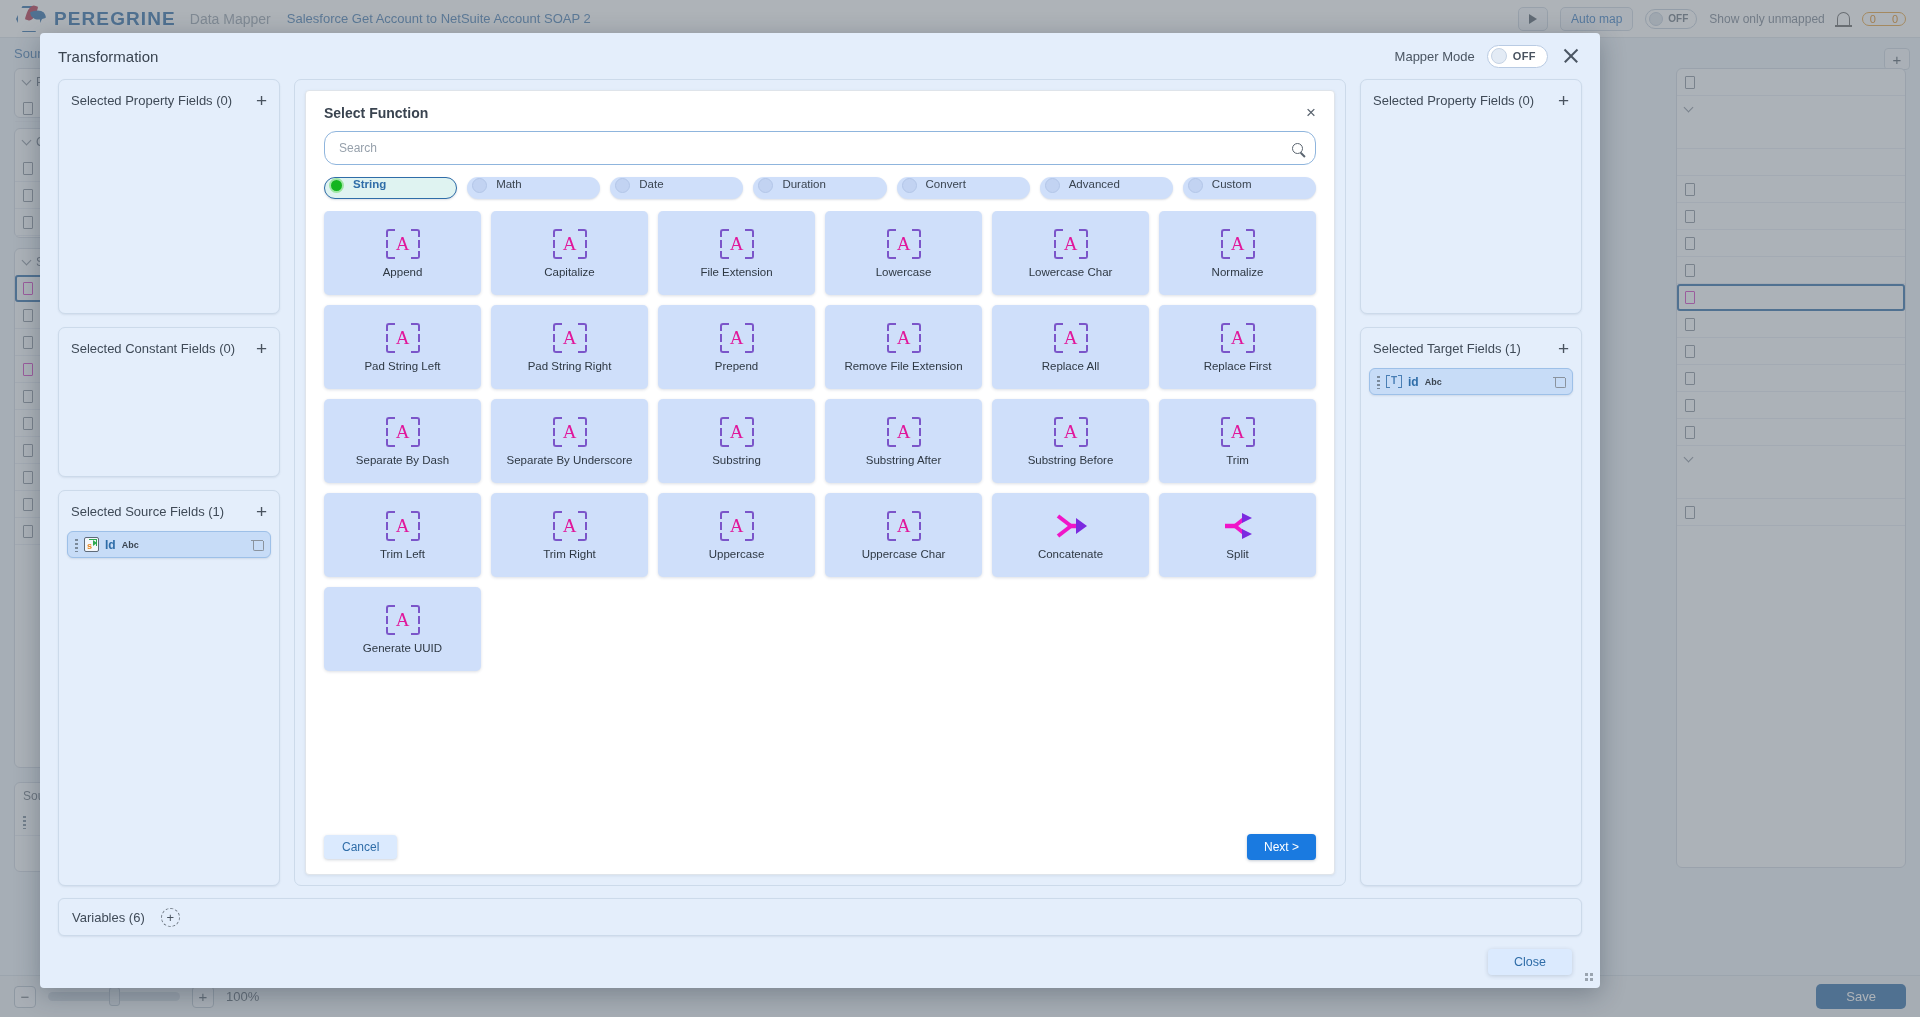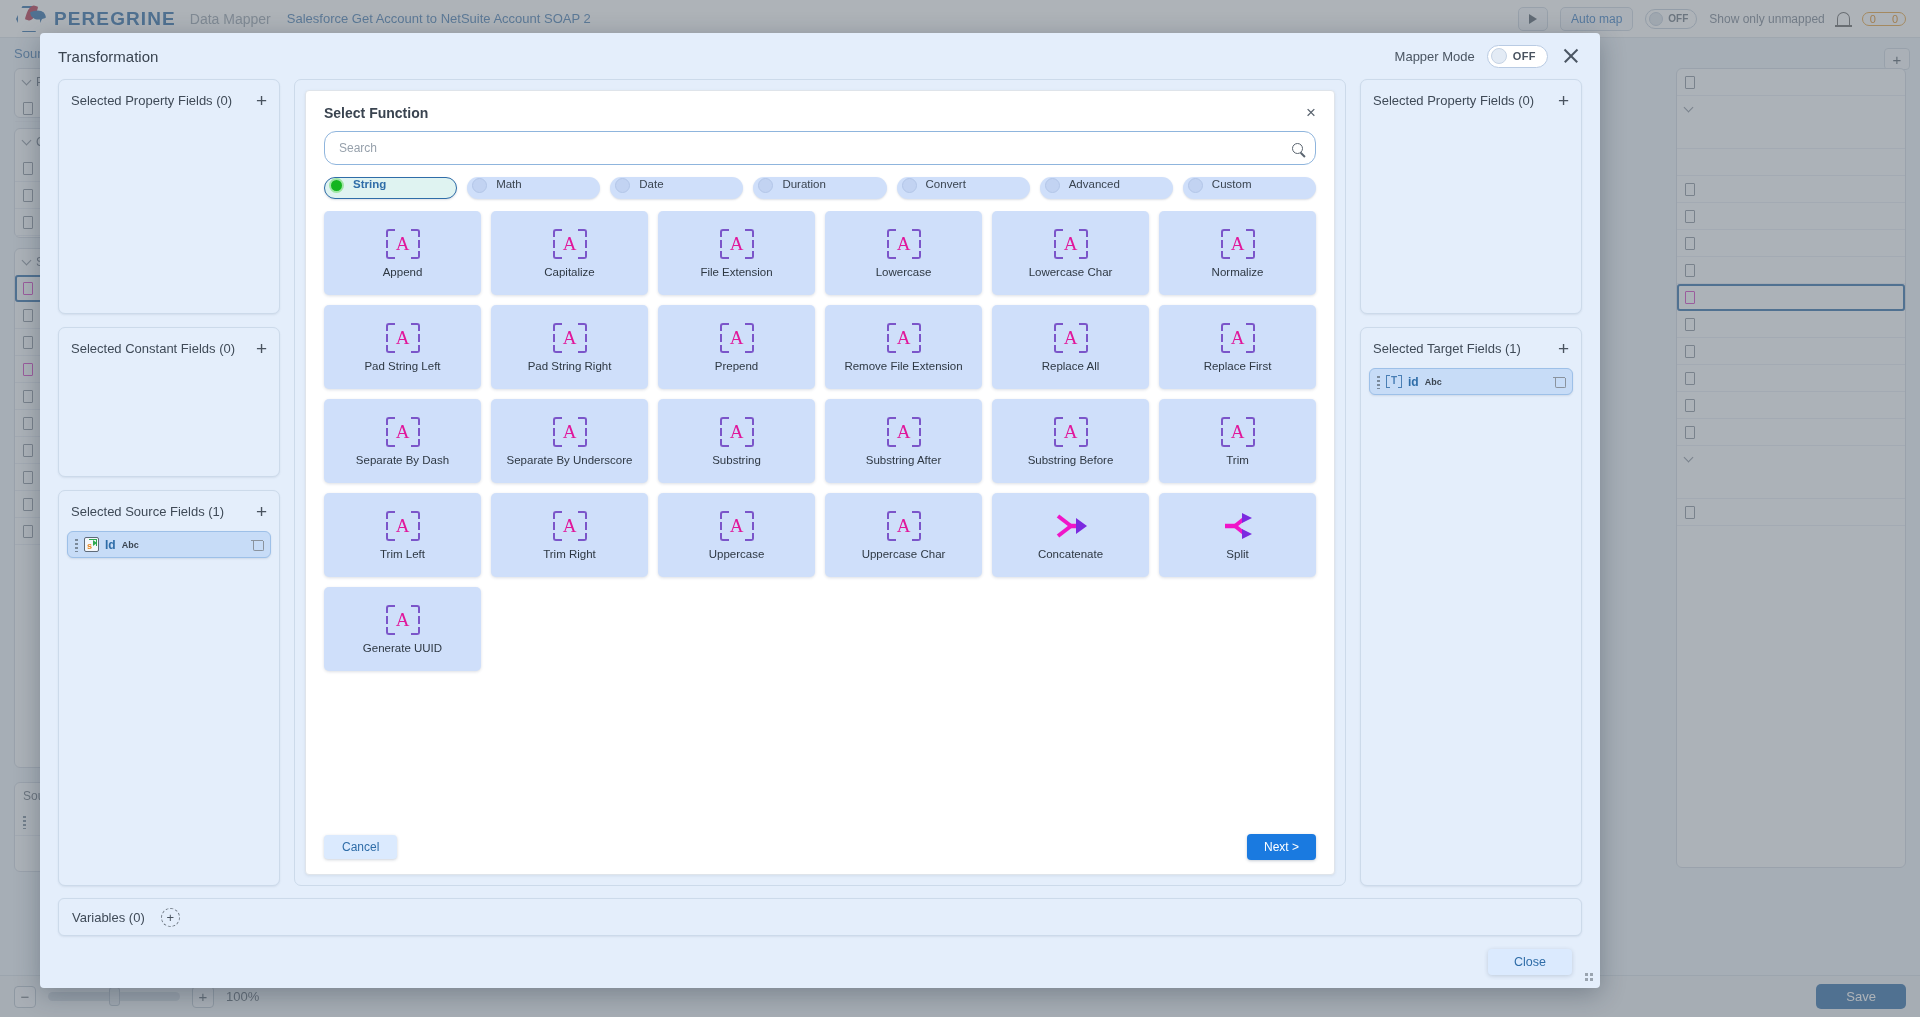--- a/index.html
+++ b/index.html
@@ -991,21 +991,21 @@
             <span class="chip-name">id</span>
             <span class="chip-type">Abc</span>
             <span class="chip-trash"></span>
           </div>
         </div>
       </div>
     </div>
   </div>
 
   <div class="vars-bar">
-    <span class="vars-title">Variables (0)</span>
+    <span class="vars-title">Variables (6)</span>
     <span class="vars-plus">+</span>
   </div>
 
   <div class="tm-footer">
     <button class="btn-close-modal">Close</button>
   </div>
   <div class="resize-dots"></div>
 </div>
 
 </body></html>

